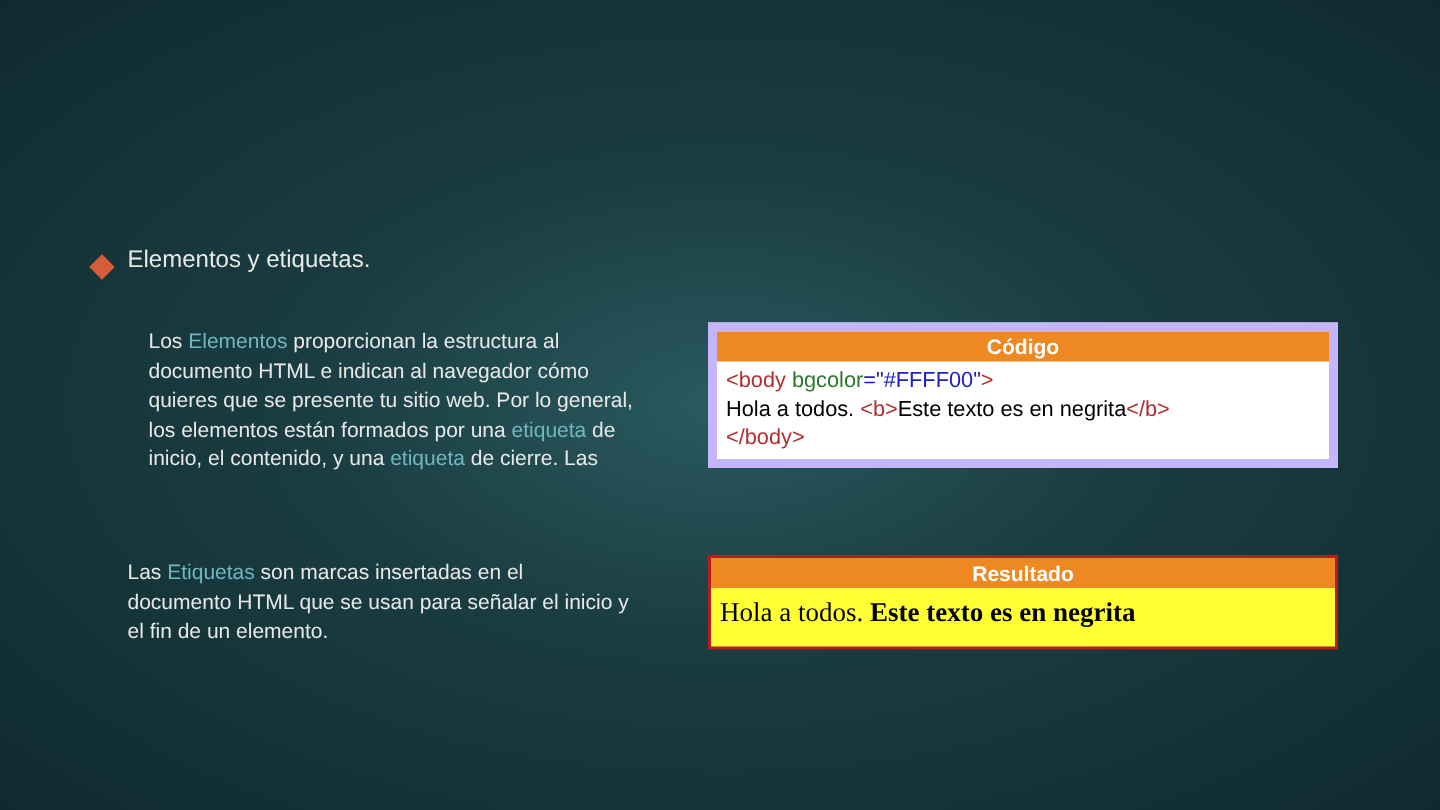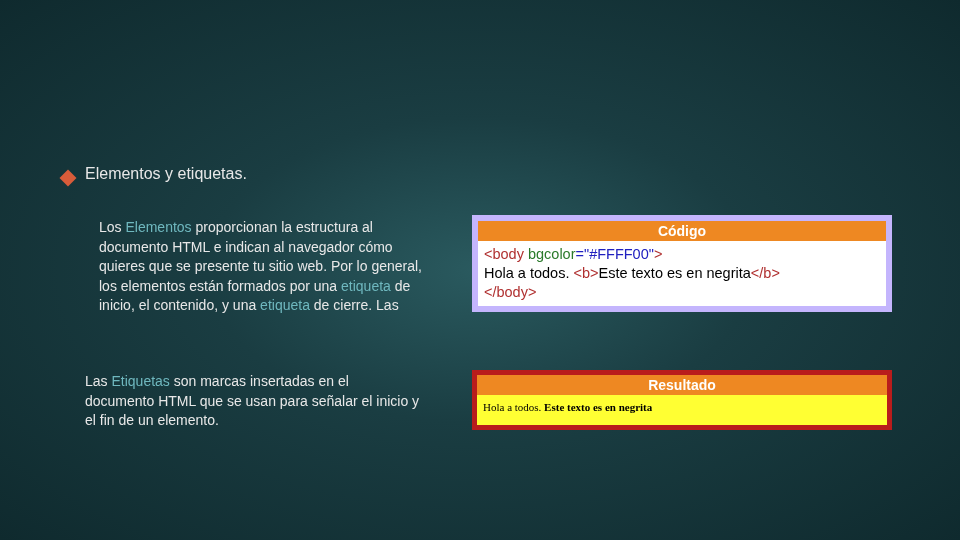--- a/index.html
+++ b/index.html
@@ -86,36 +86,36 @@
   }
   .tag-red { color: #b03030; }
   .tag-green { color: #2a7a2a; }
   .tag-blue { color: #2020c0; }
   
   .result-box {
     position: absolute;
     left: 472px;
     top: 370px;
     width: 420px;
-    border: 5px solid #b91c1c;
+    border: 2px solid #b91c1c;
   }
   .result-header {
     background: #ee8822;
     color: #fff;
     font-weight: bold;
     text-align: center;
     font-size: 14px;
     padding: 2px 0;
     font-family: Arial, sans-serif;
   }
   .result-body {
     background: #ffff33;
     padding: 6px 6px 12px 6px;
     font-family: "Times New Roman", serif;
-    font-size: 11px;
+    font-size: 18px;
     color: #000;
   }
 </style>
 </head>
 <body>
 
 <div class="title-block">
 </div>
 
 <div class="diamond"></div>

